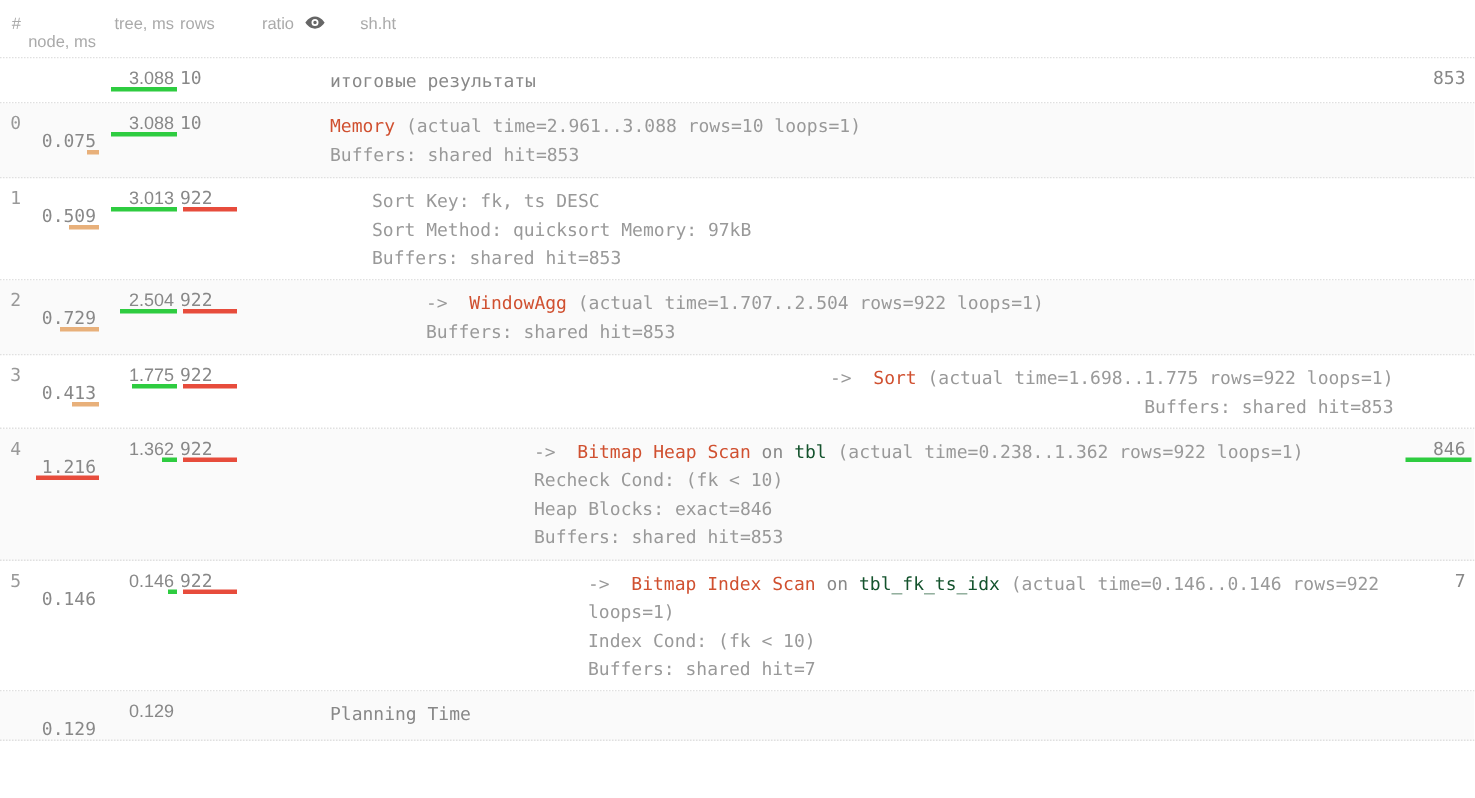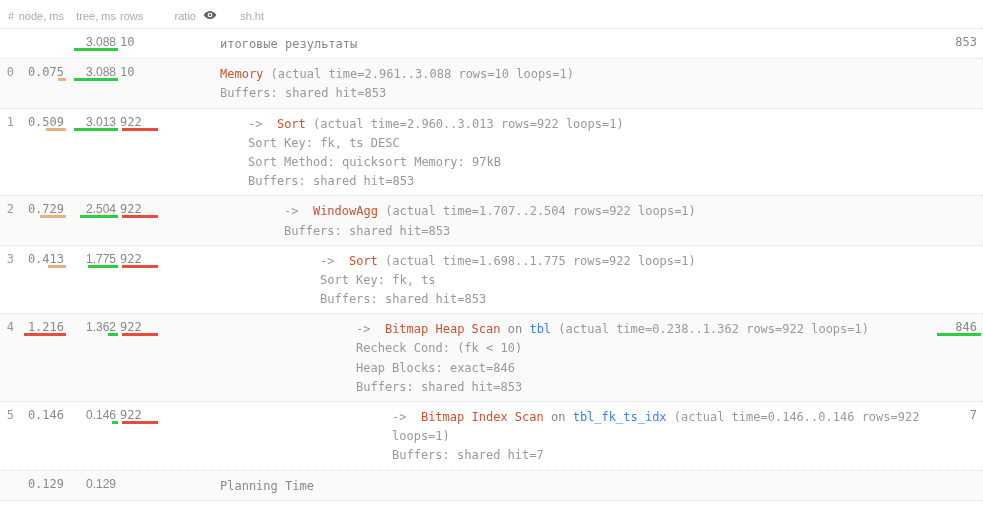--- a/index.html
+++ b/index.html
@@ -22,51 +22,51 @@
   }
   .row.header {
     color: #aaa;
     font-size: 11px;
     padding: 4px 0;
   }
   .row.summary { background: #fff; }
   .row.data:nth-child(odd)  { background: #fafafa; }
   .row.data:nth-child(even) { background: #fff; }
   .c-idx   { width: 16px; text-align: right; padding: 6px 2px 0 0; font-family: ui-monospace, Menlo, Consolas, monospace; color:#999;}
-  .c-node  { width: 52px; text-align: right; padding: 6px 4px 0 0; font-family: ui-monospace, Menlo, Consolas, monospace; color:#888; position:relative;}
+  .c-node  { width: 52px; text-align: right; padding: 6px 4px 0 0; font-family: ui-monospace, Menlo, Consolas, monospace; color:#888; position:relative;margin-top:12px;}
   .c-tree  { width: 52px; text-align: right; padding: 6px 4px 0 0; font-family: Liberation Sans, sans-serif; color:#888; position:relative;}
   .c-rows  { width: 40px; text-align: left; padding: 6px 6px 0 0; font-family: ui-monospace, Menlo, Consolas, monospace; color:#888;}
   .c-ratio { width: 40px; text-align: right; padding: 6px 4px 0 0; font-family: ui-monospace, Menlo, Consolas, monospace;}
   .c-eye   { width: 20px; text-align: center; padding: 4px 0 0 0;}
   .c-body  { flex: 1; padding: 6px 4px 4px 0; font-family: ui-monospace, Menlo, Consolas, monospace; color:#888; line-height:1.6;}
   .c-sh    { width: 50px; text-align: right; padding: 6px 6px 0 0; font-family: ui-monospace, Menlo, Consolas, monospace; color:#888; position:relative;}
   .header .c-node, .header .c-tree, .header .c-rows, .header .c-ratio, .header .c-body, .header .c-sh, .header .c-idx { font-family: inherit; color:#aaa;}
   .header .c-body { text-align: center; }
   .op-name { color: #d05030; font-weight: 500; }
   .kw-on { color: #888; }
-  .tbl-name { color: #3b82f6; }
+  .tbl-name { color: #14532d; }
   .mono-gray { color: #999; }
   .arrow { color: #999; }
   .detail-line { padding-left: 18px; color:#999; }
   .bar {
     position: absolute;
     top: -1px;
     height: 3px;
     right: 2px;
     border-radius: 0;
   }
   .bar.green  { background: #2ecc40; }
   .bar.red    { background: #e74c3c; }
   .bar.orange { background: #e8b07a; }
   .bar-host { position: relative; }
   .eye-svg { width:14px; height:14px; fill:#666; }
   .indent0 { padding-left: 0px; }
   .indent1 { padding-left: 28px; }
   .indent2 { padding-left: 64px; }
-  .indent3 { padding-left: 100px; }
+  .indent3 { padding-left: 100px; text-align: right; }
   .indent4 { padding-left: 136px; }
   .indent5 { padding-left: 172px; }
 </style>
 </head>
 <body>
 
 <div class="table">
 
   <div class="row header">
     <div class="c-idx">#</div>
@@ -111,21 +111,20 @@
         <div class="c-sh bar-host"></div>
       </div>
       <div class="row data">
         <div class="c-idx">1</div>
         <div class="c-node bar-host">0.509<div class="bar orange" style="width: 20px; top: auto; bottom: -2px;"></div></div>
         <div class="c-tree bar-host">3.013<div class="bar green" style="width: 44px; top: auto; bottom: -2px;"></div></div>
         <div class="c-rows bar-host">922<div class="bar red" style="width: 36px; top: auto; bottom: -2px;"></div></div>
         <div class="c-ratio"></div>
         <div class="c-eye"></div>
         <div class="c-body">
-          <div class="indent1"><span class="arrow">-&gt;&nbsp;&nbsp;</span><span class="op-name">Sort</span><span class="mono-gray"> (actual time=2.960..3.013 rows=922 loops=1)</span></div>
           <div class="indent1 detail-line">Sort Key: fk, ts DESC</div>
           <div class="indent1 detail-line">Sort Method: quicksort  Memory: 97kB</div>
           <div class="indent1 detail-line">Buffers: shared hit=853</div>
         </div>
         <div class="c-sh bar-host"></div>
       </div>
       <div class="row data">
         <div class="c-idx">2</div>
         <div class="c-node bar-host">0.729<div class="bar orange" style="width: 26px; top: auto; bottom: -2px;"></div></div>
         <div class="c-tree bar-host">2.504<div class="bar green" style="width: 38px; top: auto; bottom: -2px;"></div></div>
@@ -140,21 +139,20 @@
       </div>
       <div class="row data">
         <div class="c-idx">3</div>
         <div class="c-node bar-host">0.413<div class="bar orange" style="width: 18px; top: auto; bottom: -2px;"></div></div>
         <div class="c-tree bar-host">1.775<div class="bar green" style="width: 30px; top: auto; bottom: -2px;"></div></div>
         <div class="c-rows bar-host">922<div class="bar red" style="width: 36px; top: auto; bottom: -2px;"></div></div>
         <div class="c-ratio"></div>
         <div class="c-eye"></div>
         <div class="c-body">
           <div class="indent3"><span class="arrow">-&gt;&nbsp;&nbsp;</span><span class="op-name">Sort</span><span class="mono-gray"> (actual time=1.698..1.775 rows=922 loops=1)</span></div>
-          <div class="indent3 detail-line">Sort Key: fk, ts</div>
           <div class="indent3 detail-line">Buffers: shared hit=853</div>
         </div>
         <div class="c-sh bar-host"></div>
       </div>
       <div class="row data">
         <div class="c-idx">4</div>
         <div class="c-node bar-host">1.216<div class="bar red" style="width: 42px; top: auto; bottom: -2px;"></div></div>
         <div class="c-tree bar-host">1.362<div class="bar green" style="width: 10px; top: auto; bottom: -2px;"></div></div>
         <div class="c-rows bar-host">922<div class="bar red" style="width: 36px; top: auto; bottom: -2px;"></div></div>
         <div class="c-ratio"></div>
@@ -169,20 +167,21 @@
       </div>
       <div class="row data">
         <div class="c-idx">5</div>
         <div class="c-node bar-host">0.146</div>
         <div class="c-tree bar-host">0.146<div class="bar green" style="width: 6px; top: auto; bottom: -2px;"></div></div>
         <div class="c-rows bar-host">922<div class="bar red" style="width: 36px; top: auto; bottom: -2px;"></div></div>
         <div class="c-ratio"></div>
         <div class="c-eye"></div>
         <div class="c-body">
           <div class="indent5"><span class="arrow">-&gt;&nbsp;&nbsp;</span><span class="op-name">Bitmap Index Scan</span> <span class="kw-on">on</span> <span class="tbl-name">tbl_fk_ts_idx</span><span class="mono-gray"> (actual time=0.146..0.146 rows=922 loops=1)</span></div>
+          <div class="indent5 detail-line">Index Cond: (fk &lt; 10)</div>
           <div class="indent5 detail-line">Buffers: shared hit=7</div>
         </div>
         <div class="c-sh bar-host">7</div>
       </div>
     </div>
 
   <div id="footer-host">
       <div class="row data">
         <div class="c-idx"></div>
         <div class="c-node">0.129</div>

